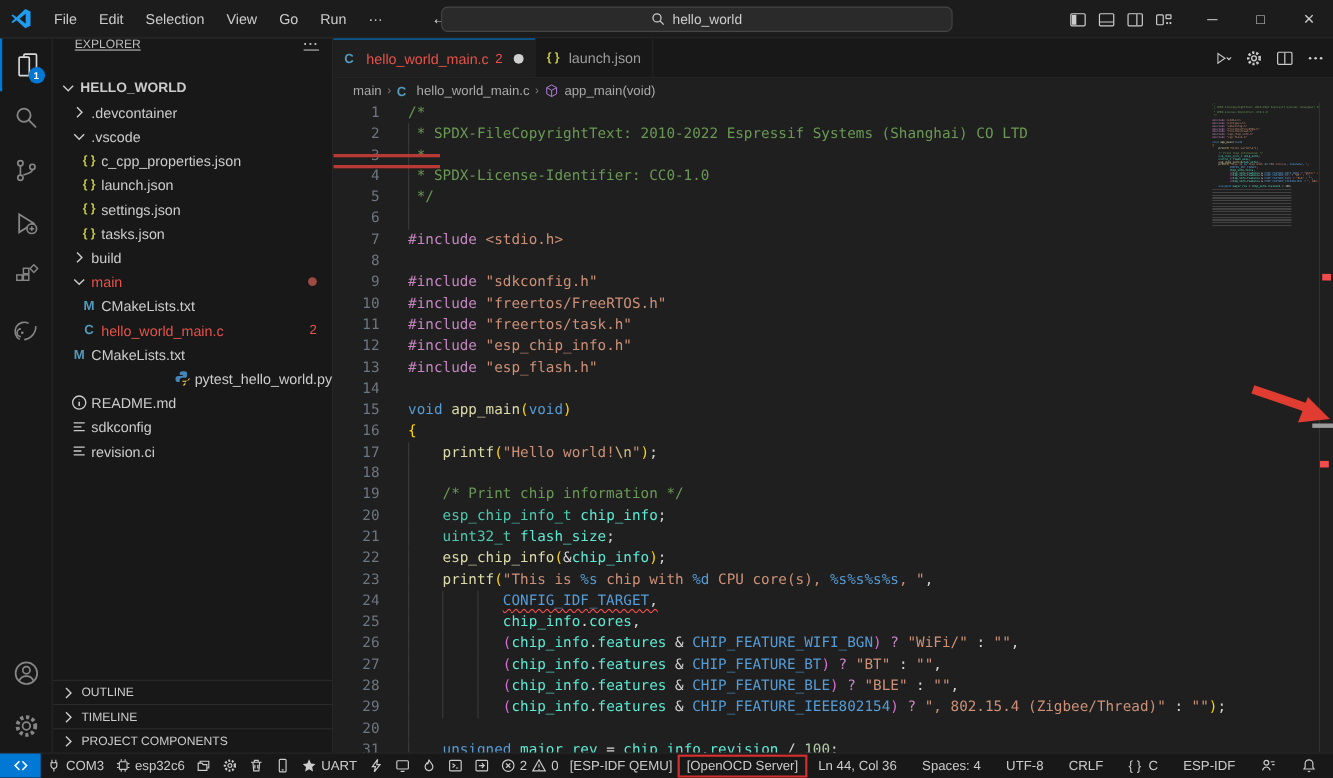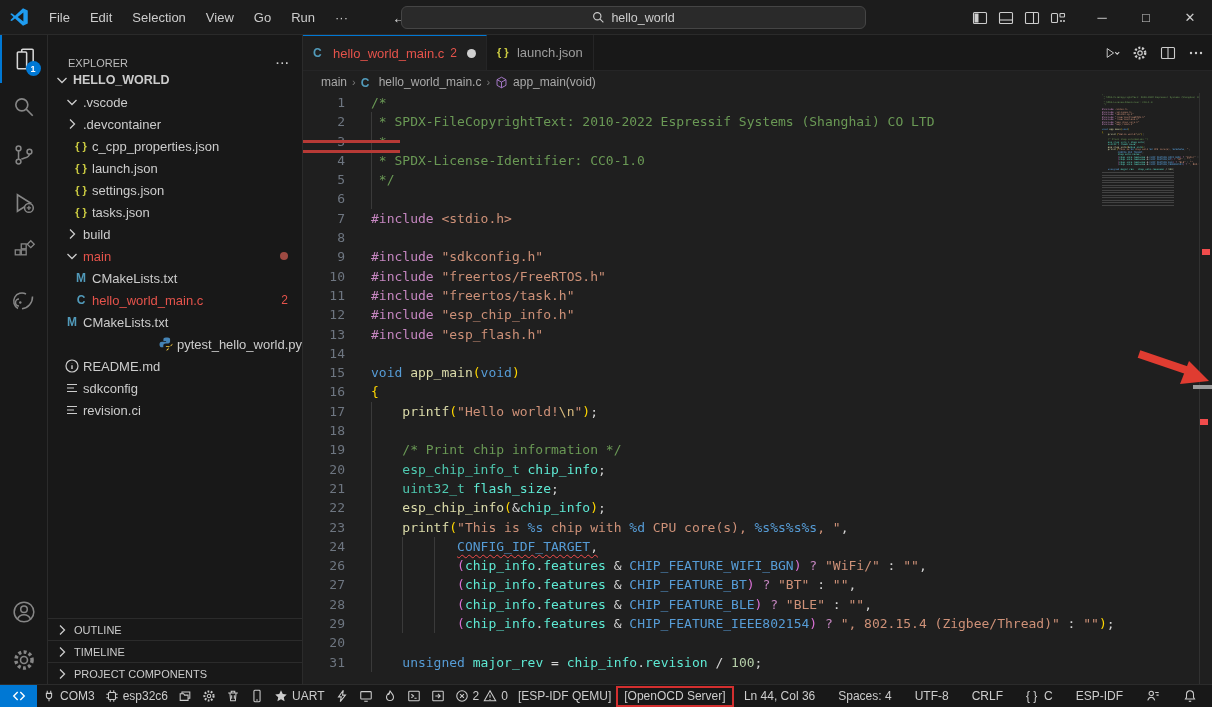--- a/index.html
+++ b/index.html
@@ -24,21 +24,21 @@
   .main { display:flex; height:649px; }
 
   .activitybar { width:48px; background:#181818; border-right:1px solid #2b2b2b; display:flex; flex-direction:column; align-items:center; }
   .ab-icon { width:48px; height:48px; display:flex; align-items:center; justify-content:center; position:relative; color:#868686; }
   .ab-icon svg { width:24px; height:24px; }
   .ab-icon.active { color:#d7d7d7; border-left:2px solid #0078d4; }
   .ab-badge { position:absolute; right:7px; bottom:7px; min-width:15px; height:15px; border-radius:50%; background:#0078d4; color:#fff; font-size:9px; display:flex; align-items:center; justify-content:center; font-weight:bold; }
   .ab-spacer { flex:1; }
 
   .sidebar { width:255px; background:#181818; border-right:1px solid #2b2b2b; display:flex; flex-direction:column; font-size:13px; }
-  .sb-header { height:34px; display:flex; align-items:flex-end; padding:0 12px 0 20px; font-size:11px; color:#bbbbbb; }
+  .sb-header { height:34px; display:flex; align-items:flex-start; padding:0 12px 0 20px; font-size:11px; color:#bbbbbb;text-decoration:underline; }
   .sb-header .dots { margin-left:auto; letter-spacing:1px; color:#cccccc; font-weight:bold; }
   .tree { }
   .tree-row { height:22px; display:flex; align-items:center; position:relative; color:#cccccc; cursor:default; }
   .tree-row .glyph { width:16px; height:16px; display:flex; align-items:center; justify-content:center; flex:none; margin-right:3px; }
   .tree-row .label { white-space:nowrap; }
   .tree-row.root .label { font-weight:bold; font-size:12.5px; }
   .tree-row.error .label { color:#e5534b; }
   .tree-badge { margin-left:auto; margin-right:14px; color:#e5534b; font-size:12px; }
   .tree-dot { margin-left:auto; margin-right:14px; width:8px; height:8px; border-radius:50%; background:#9e4a42; }
   .ficon { font-weight:bold; font-size:11px; }
@@ -235,32 +235,32 @@
           <span class="glyph">
             <svg viewBox="0 0 16 16" fill="none" stroke="currentColor" stroke-width="1.2">
               <path d="M3.5 6 8 10.5 12.5 6" stroke-width="1.3"></path>
             </svg>
           </span>
           <span class="label">HELLO_WORLD</span>
         </div>
         <div class="tree-row" style="padding-left: 16px;">
           <span class="glyph">
             <svg viewBox="0 0 16 16" fill="none" stroke="currentColor" stroke-width="1.2">
+              <path d="M6 3.5 10.5 8 6 12.5" stroke-width="1.3"></path>
+            </svg>
+          </span>
+          <span class="label">.devcontainer</span>
+        </div>
+        <div class="tree-row" style="padding-left: 16px;">
+          <span class="glyph">
+            <svg viewBox="0 0 16 16" fill="none" stroke="currentColor" stroke-width="1.2">
               <path d="M3.5 6 8 10.5 12.5 6" stroke-width="1.3"></path>
             </svg>
           </span>
           <span class="label">.vscode</span>
-        </div>
-        <div class="tree-row" style="padding-left: 16px;">
-          <span class="glyph">
-            <svg viewBox="0 0 16 16" fill="none" stroke="currentColor" stroke-width="1.2">
-              <path d="M6 3.5 10.5 8 6 12.5" stroke-width="1.3"></path>
-            </svg>
-          </span>
-          <span class="label">.devcontainer</span>
         </div>
         <div class="tree-row" style="padding-left: 25px;">
           <span class="glyph">
             <span class="ficon" style="color:#cbcb41">{ }</span>
           </span>
           <span class="label">c_cpp_properties.json</span>
         </div>
         <div class="tree-row" style="padding-left: 25px;">
           <span class="glyph">
             <span class="ficon" style="color:#cbcb41">{ }</span>
@@ -449,20 +449,21 @@
           <div class="code-line"><span class="ln">15</span><span class="lc"><span class="tk-kw">void</span><span class="tk-pl"> </span><span class="tk-fn">app_main</span><span class="tk-b1">(</span><span class="tk-kw">void</span><span class="tk-b1">)</span></span></div>
           <div class="code-line"><span class="ln">16</span><span class="lc"><span class="tk-b1">{</span></span></div>
           <div class="code-line"><span class="ln">17</span><span class="lc"><span class="guide" style="left: 26px;"></span><span class="tk-pl">    </span><span class="tk-fn">printf</span><span class="tk-b1">(</span><span class="tk-str">"Hello world!</span><span class="tk-esc">\n</span><span class="tk-str">"</span><span class="tk-b1">)</span><span class="tk-pl">;</span></span></div>
           <div class="code-line"><span class="ln">18</span><span class="lc"><span class="guide" style="left: 26px;"></span></span></div>
           <div class="code-line"><span class="ln">19</span><span class="lc"><span class="guide" style="left: 26px;"></span><span class="tk-pl">    </span><span class="tk-cm">/* Print chip information */</span></span></div>
           <div class="code-line"><span class="ln">20</span><span class="lc"><span class="guide" style="left: 26px;"></span><span class="tk-pl">    </span><span class="tk-ty">esp_chip_info_t</span><span class="tk-pl"> </span><span class="tk-var">chip_info</span><span class="tk-pl">;</span></span></div>
           <div class="code-line"><span class="ln">21</span><span class="lc"><span class="guide" style="left: 26px;"></span><span class="tk-pl">    </span><span class="tk-ty">uint32_t</span><span class="tk-pl"> </span><span class="tk-var">flash_size</span><span class="tk-pl">;</span></span></div>
           <div class="code-line"><span class="ln">22</span><span class="lc"><span class="guide" style="left: 26px;"></span><span class="tk-pl">    </span><span class="tk-fn">esp_chip_info</span><span class="tk-b1">(</span><span class="tk-pl">&amp;</span><span class="tk-var">chip_info</span><span class="tk-b1">)</span><span class="tk-pl">;</span></span></div>
           <div class="code-line"><span class="ln">23</span><span class="lc"><span class="guide" style="left: 26px;"></span><span class="tk-pl">    </span><span class="tk-fn">printf</span><span class="tk-b1">(</span><span class="tk-str">"This is </span><span class="tk-fmt">%s</span><span class="tk-str"> chip with </span><span class="tk-fmt">%d</span><span class="tk-str"> CPU core(s), </span><span class="tk-fmt">%s%s%s%s</span><span class="tk-str">, "</span><span class="tk-pl">,</span></span></div>
           <div class="code-line"><span class="ln">24</span><span class="lc"><span class="guide" style="left: 26px;"></span><span class="guide" style="left: 57.28px;"></span><span class="guide" style="left: 88.56px;"></span><span class="tk-pl">           </span><span class="tk-mac tk-err">CONFIG_IDF_TARGET</span><span class="tk-pl tk-err">,</span></span></div>
+          <div class="code-line"><span class="ln">25</span><span class="lc"><span class="guide" style="left: 26px;"></span><span class="guide" style="left: 57.28px;"></span><span class="guide" style="left: 88.56px;"></span><span class="tk-pl">           </span><span class="tk-var">chip_info</span><span class="tk-pl">.</span><span class="tk-var">cores</span><span class="tk-pl">,</span></span></div>
           <div class="code-line"><span class="ln">26</span><span class="lc"><span class="guide" style="left: 26px;"></span><span class="guide" style="left: 57.28px;"></span><span class="guide" style="left: 88.56px;"></span><span class="tk-pl">           </span><span class="tk-b2">(</span><span class="tk-var">chip_info</span><span class="tk-pl">.</span><span class="tk-var">features</span><span class="tk-pl"> &amp; </span><span class="tk-mac">CHIP_FEATURE_WIFI_BGN</span><span class="tk-b2">)</span><span class="tk-pl"> </span><span class="tk-q">?</span><span class="tk-pl"> </span><span class="tk-str">"WiFi/"</span><span class="tk-pl"> : </span><span class="tk-str">""</span><span class="tk-pl">,</span></span></div>
           <div class="code-line"><span class="ln">27</span><span class="lc"><span class="guide" style="left: 26px;"></span><span class="guide" style="left: 57.28px;"></span><span class="guide" style="left: 88.56px;"></span><span class="tk-pl">           </span><span class="tk-b2">(</span><span class="tk-var">chip_info</span><span class="tk-pl">.</span><span class="tk-var">features</span><span class="tk-pl"> &amp; </span><span class="tk-mac">CHIP_FEATURE_BT</span><span class="tk-b2">)</span><span class="tk-pl"> </span><span class="tk-q">?</span><span class="tk-pl"> </span><span class="tk-str">"BT"</span><span class="tk-pl"> : </span><span class="tk-str">""</span><span class="tk-pl">,</span></span></div>
           <div class="code-line"><span class="ln">28</span><span class="lc"><span class="guide" style="left: 26px;"></span><span class="guide" style="left: 57.28px;"></span><span class="guide" style="left: 88.56px;"></span><span class="tk-pl">           </span><span class="tk-b2">(</span><span class="tk-var">chip_info</span><span class="tk-pl">.</span><span class="tk-var">features</span><span class="tk-pl"> &amp; </span><span class="tk-mac">CHIP_FEATURE_BLE</span><span class="tk-b2">)</span><span class="tk-pl"> </span><span class="tk-q">?</span><span class="tk-pl"> </span><span class="tk-str">"BLE"</span><span class="tk-pl"> : </span><span class="tk-str">""</span><span class="tk-pl">,</span></span></div>
           <div class="code-line"><span class="ln">29</span><span class="lc"><span class="guide" style="left: 26px;"></span><span class="guide" style="left: 57.28px;"></span><span class="guide" style="left: 88.56px;"></span><span class="tk-pl">           </span><span class="tk-b2">(</span><span class="tk-var">chip_info</span><span class="tk-pl">.</span><span class="tk-var">features</span><span class="tk-pl"> &amp; </span><span class="tk-mac">CHIP_FEATURE_IEEE802154</span><span class="tk-b2">)</span><span class="tk-pl"> </span><span class="tk-q">?</span><span class="tk-pl"> </span><span class="tk-str">", 802.15.4 (Zigbee/Thread)"</span><span class="tk-pl"> : </span><span class="tk-str">""</span><span class="tk-b1">)</span><span class="tk-pl">;</span></span></div>
           <div class="code-line"><span class="ln">20</span><span class="lc"><span class="guide" style="left: 26px;"></span></span></div>
           <div class="code-line"><span class="ln">31</span><span class="lc"><span class="guide" style="left: 26px;"></span><span class="tk-pl">    </span><span class="tk-kw">unsigned</span><span class="tk-pl"> </span><span class="tk-var">major_rev</span><span class="tk-pl"> = </span><span class="tk-var">chip_info</span><span class="tk-pl">.</span><span class="tk-var">revision</span><span class="tk-pl"> / </span><span class="tk-num">100</span><span class="tk-pl">;</span></span></div>
         </div>
       <div class="minimap" id="minimap"><div class="mm-line"><span class="tk-cm">/*</span></div><div class="mm-line"><span class="tk-cm"> * SPDX-FileCopyrightText: 2010-2022 Espressif Systems (Shanghai) CO LTD</span></div><div class="mm-line"><span class="tk-cm"> *</span></div><div class="mm-line"><span class="tk-cm"> * SPDX-License-Identifier: CC0-1.0</span></div><div class="mm-line"><span class="tk-cm"> */</span></div><div class="mm-line"></div><div class="mm-line"><span class="tk-pp">#include</span><span class="tk-pl"> </span><span class="tk-str">&lt;stdio.h&gt;</span></div><div class="mm-line"><span class="tk-pp">#include</span><span class="tk-pl"> </span><span class="tk-str">&lt;inttypes.h&gt;</span></div><div class="mm-line"><span class="tk-pp">#include</span><span class="tk-pl"> </span><span class="tk-str">"sdkconfig.h"</span></div><div class="mm-line"><span class="tk-pp">#include</span><span class="tk-pl"> </span><span class="tk-str">"freertos/FreeRTOS.h"</span></div><div class="mm-line"><span class="tk-pp">#include</span><span class="tk-pl"> </span><span class="tk-str">"freertos/task.h"</span></div><div class="mm-line"><span class="tk-pp">#include</span><span class="tk-pl"> </span><span class="tk-str">"esp_chip_info.h"</span></div><div class="mm-line"><span class="tk-pp">#include</span><span class="tk-pl"> </span><span class="tk-str">"esp_flash.h"</span></div><div class="mm-line"></div><div class="mm-line"><span class="tk-kw">void</span><span class="tk-pl"> </span><span class="tk-fn">app_main</span><span class="tk-b1">(</span><span class="tk-kw">void</span><span class="tk-b1">)</span></div><div class="mm-line"><span class="tk-b1">{</span></div><div class="mm-line"><span class="tk-pl">    </span><span class="tk-fn">printf</span><span class="tk-b1">(</span><span class="tk-str">"Hello world!</span><span class="tk-esc">\n</span><span class="tk-str">"</span><span class="tk-b1">)</span><span class="tk-pl">;</span></div><div class="mm-line"></div><div class="mm-line"><span class="tk-pl">    </span><span class="tk-cm">/* Print chip information */</span></div><div class="mm-line"><span class="tk-pl">    </span><span class="tk-ty">esp_chip_info_t</span><span class="tk-pl"> </span><span class="tk-var">chip_info</span><span class="tk-pl">;</span></div><div class="mm-line"><span class="tk-pl">    </span><span class="tk-ty">uint32_t</span><span class="tk-pl"> </span><span class="tk-var">flash_size</span><span class="tk-pl">;</span></div><div class="mm-line"><span class="tk-pl">    </span><span class="tk-fn">esp_chip_info</span><span class="tk-b1">(</span><span class="tk-pl">&amp;</span><span class="tk-var">chip_info</span><span class="tk-b1">)</span><span class="tk-pl">;</span></div><div class="mm-line"><span class="tk-pl">    </span><span class="tk-fn">printf</span><span class="tk-b1">(</span><span class="tk-str">"This is </span><span class="tk-fmt">%s</span><span class="tk-str"> chip with </span><span class="tk-fmt">%d</span><span class="tk-str"> CPU core(s), </span><span class="tk-fmt">%s%s%s%s</span><span class="tk-str">, "</span><span class="tk-pl">,</span></div><div class="mm-line"><span class="tk-pl">           </span><span class="tk-mac">CONFIG_IDF_TARGET</span><span class="tk-pl">,</span></div><div class="mm-line"><span class="tk-pl">           </span><span class="tk-var">chip_info</span><span class="tk-pl">.</span><span class="tk-var">cores</span><span class="tk-pl">,</span></div><div class="mm-line"><span class="tk-pl">           </span><span class="tk-b2">(</span><span class="tk-var">chip_info</span><span class="tk-pl">.</span><span class="tk-var">features</span><span class="tk-pl"> &amp; </span><span class="tk-mac">CHIP_FEATURE_WIFI_BGN</span><span class="tk-b2">)</span><span class="tk-pl"> </span><span class="tk-q">?</span><span class="tk-pl"> </span><span class="tk-str">"WiFi/"</span><span class="tk-pl"> : </span></div><div class="mm-line"><span class="tk-pl">           </span><span class="tk-b2">(</span><span class="tk-var">chip_info</span><span class="tk-pl">.</span><span class="tk-var">features</span><span class="tk-pl"> &amp; </span><span class="tk-mac">CHIP_FEATURE_BT</span><span class="tk-b2">)</span><span class="tk-pl"> </span><span class="tk-q">?</span><span class="tk-pl"> </span><span class="tk-str">"BT"</span><span class="tk-pl"> : </span><span class="tk-str">""</span><span class="tk-pl">,</span></div><div class="mm-line"><span class="tk-pl">           </span><span class="tk-b2">(</span><span class="tk-var">chip_info</span><span class="tk-pl">.</span><span class="tk-var">features</span><span class="tk-pl"> &amp; </span><span class="tk-mac">CHIP_FEATURE_BLE</span><span class="tk-b2">)</span><span class="tk-pl"> </span><span class="tk-q">?</span><span class="tk-pl"> </span><span class="tk-str">"BLE"</span><span class="tk-pl"> : </span><span class="tk-str">""</span><span class="tk-pl">,</span></div><div class="mm-line"><span class="tk-pl">           </span><span class="tk-b2">(</span><span class="tk-var">chip_info</span><span class="tk-pl">.</span><span class="tk-var">features</span><span class="tk-pl"> &amp; </span><span class="tk-mac">CHIP_FEATURE_IEEE802154</span><span class="tk-b2">)</span><span class="tk-pl"> </span><span class="tk-q">?</span><span class="tk-pl"> </span><span class="tk-str">", 802.15.4 (Zigbee/Thread)"</span></div><div class="mm-line"></div><div class="mm-line"><span class="tk-pl">    </span><span class="tk-kw">unsigned</span><span class="tk-pl"> </span><span class="tk-var">major_rev</span><span class="tk-pl"> = </span><span class="tk-var">chip_info</span><span class="tk-pl">.</span><span class="tk-var">revision</span><span class="tk-pl"> / </span><span class="tk-num">100</span><span class="tk-pl">;</span></div><div class="mm-extra"></div></div>
       <div class="mm-error" style="top:47px"></div>
       <div class="mm-error" style="top:57px"></div>

